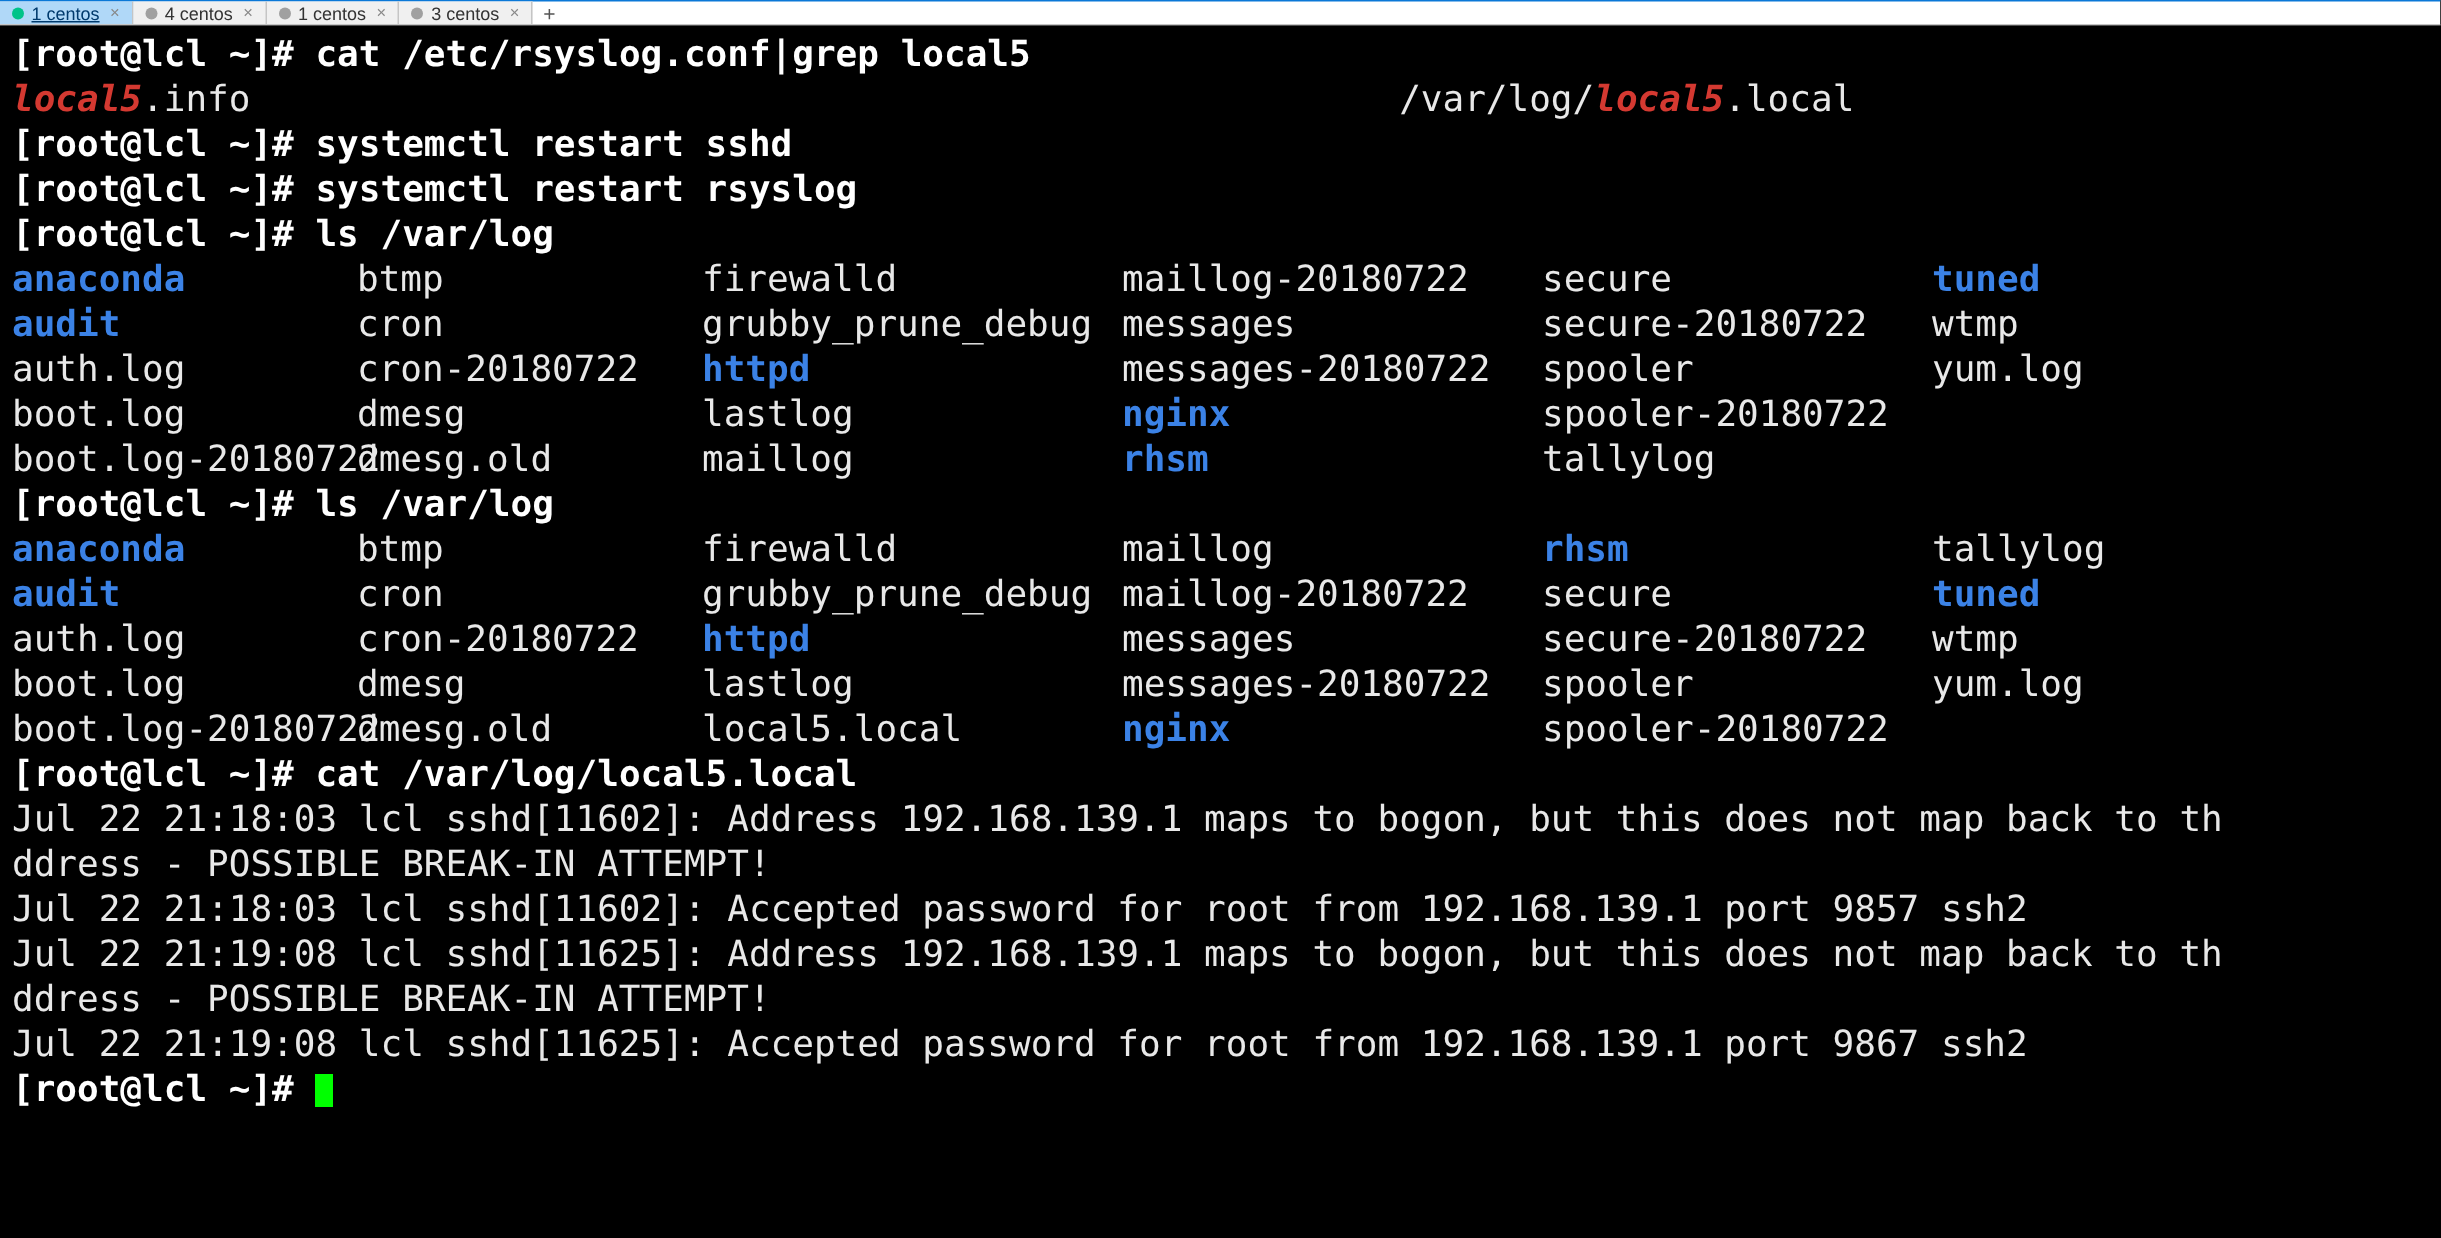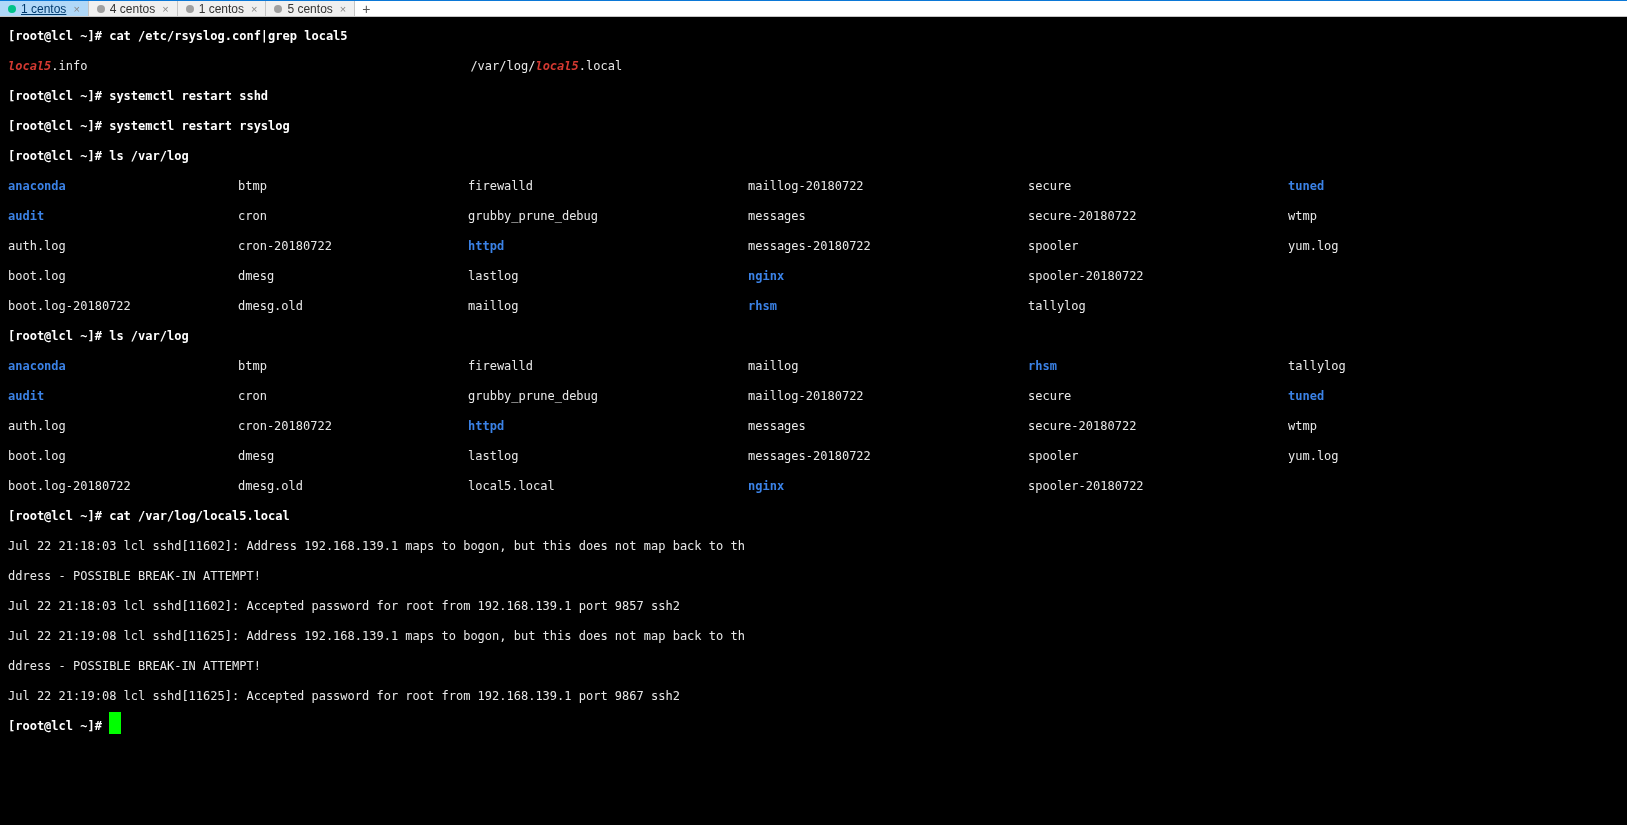--- a/index.html
+++ b/index.html
@@ -51,21 +51,21 @@
     display: flex;
     align-items: center;
     justify-content: center;
     color: #555;
     cursor: pointer;
     font-size: 14px;
   }
   .terminal {
     background: #000;
     color: #e8e8e8;
-    font-size: 12px;
+    font-size: 24px;
     line-height: 30px;
     padding: 4px 8px 8px 8px;
     white-space: pre;
     overflow: hidden;
     height: 803px;
   }
   .bold { font-weight: bold; color: #ffffff; }
   .red  { color: #d43931; font-weight: bold; font-style: italic; }
   .blue { color: #3b82e6; font-weight: bold; }
   .cursor-block {
@@ -98,19 +98,19 @@
       <span>4 centos</span>
       <span class="close">×</span>
     </div>
     <div class="tab">
       <span class="dot" style="background: rgb(160, 160, 160);"></span>
       <span>1 centos</span>
       <span class="close">×</span>
     </div>
     <div class="tab">
       <span class="dot" style="background: rgb(160, 160, 160);"></span>
-      <span>5 centos</span>
+      <span>3 centos</span>
       <span class="close">×</span>
     </div>
     <div class="tab-add">+</div>
   </div>
 
 <div class="terminal" id="term"><div><span class="bold">[root@lcl ~]# </span><span class="bold">cat /etc/rsyslog.conf|grep local5</span></div><div><span class="red">local5</span><span>.info</span><span>                                                     /var/log/</span><span class="red">local5</span><span>.local</span></div><div><span class="bold">[root@lcl ~]# </span><span class="bold">systemctl restart sshd</span></div><div><span class="bold">[root@lcl ~]# </span><span class="bold">systemctl restart rsyslog</span></div><div><span class="bold">[root@lcl ~]# </span><span class="bold">ls /var/log</span></div><div class="ls-table"><span class="blue">anaconda</span><span>btmp</span><span>firewalld</span><span>maillog-20180722</span><span>secure</span><span class="blue">tuned</span><span class="blue">audit</span><span>cron</span><span>grubby_prune_debug</span><span>messages</span><span>secure-20180722</span><span>wtmp</span><span>auth.log</span><span>cron-20180722</span><span class="blue">httpd</span><span>messages-20180722</span><span>spooler</span><span>yum.log</span><span>boot.log</span><span>dmesg</span><span>lastlog</span><span class="blue">nginx</span><span>spooler-20180722</span><span></span><span>boot.log-20180722</span><span>dmesg.old</span><span>maillog</span><span class="blue">rhsm</span><span>tallylog</span><span></span></div><div><span class="bold">[root@lcl ~]# </span><span class="bold">ls /var/log</span></div><div class="ls-table"><span class="blue">anaconda</span><span>btmp</span><span>firewalld</span><span>maillog</span><span class="blue">rhsm</span><span>tallylog</span><span class="blue">audit</span><span>cron</span><span>grubby_prune_debug</span><span>maillog-20180722</span><span>secure</span><span class="blue">tuned</span><span>auth.log</span><span>cron-20180722</span><span class="blue">httpd</span><span>messages</span><span>secure-20180722</span><span>wtmp</span><span>boot.log</span><span>dmesg</span><span>lastlog</span><span>messages-20180722</span><span>spooler</span><span>yum.log</span><span>boot.log-20180722</span><span>dmesg.old</span><span>local5.local</span><span class="blue">nginx</span><span>spooler-20180722</span><span></span></div><div><span class="bold">[root@lcl ~]# </span><span class="bold">cat /var/log/local5.local</span></div><div>Jul 22 21:18:03 lcl sshd[11602]: Address 192.168.139.1 maps to bogon, but this does not map back to th</div><div>ddress - POSSIBLE BREAK-IN ATTEMPT!</div><div>Jul 22 21:18:03 lcl sshd[11602]: Accepted password for root from 192.168.139.1 port 9857 ssh2</div><div>Jul 22 21:19:08 lcl sshd[11625]: Address 192.168.139.1 maps to bogon, but this does not map back to th</div><div>ddress - POSSIBLE BREAK-IN ATTEMPT!</div><div>Jul 22 21:19:08 lcl sshd[11625]: Accepted password for root from 192.168.139.1 port 9867 ssh2</div><div><span class="bold">[root@lcl ~]# </span><span class="cursor-block"></span></div></div>
 
 </body></html>

